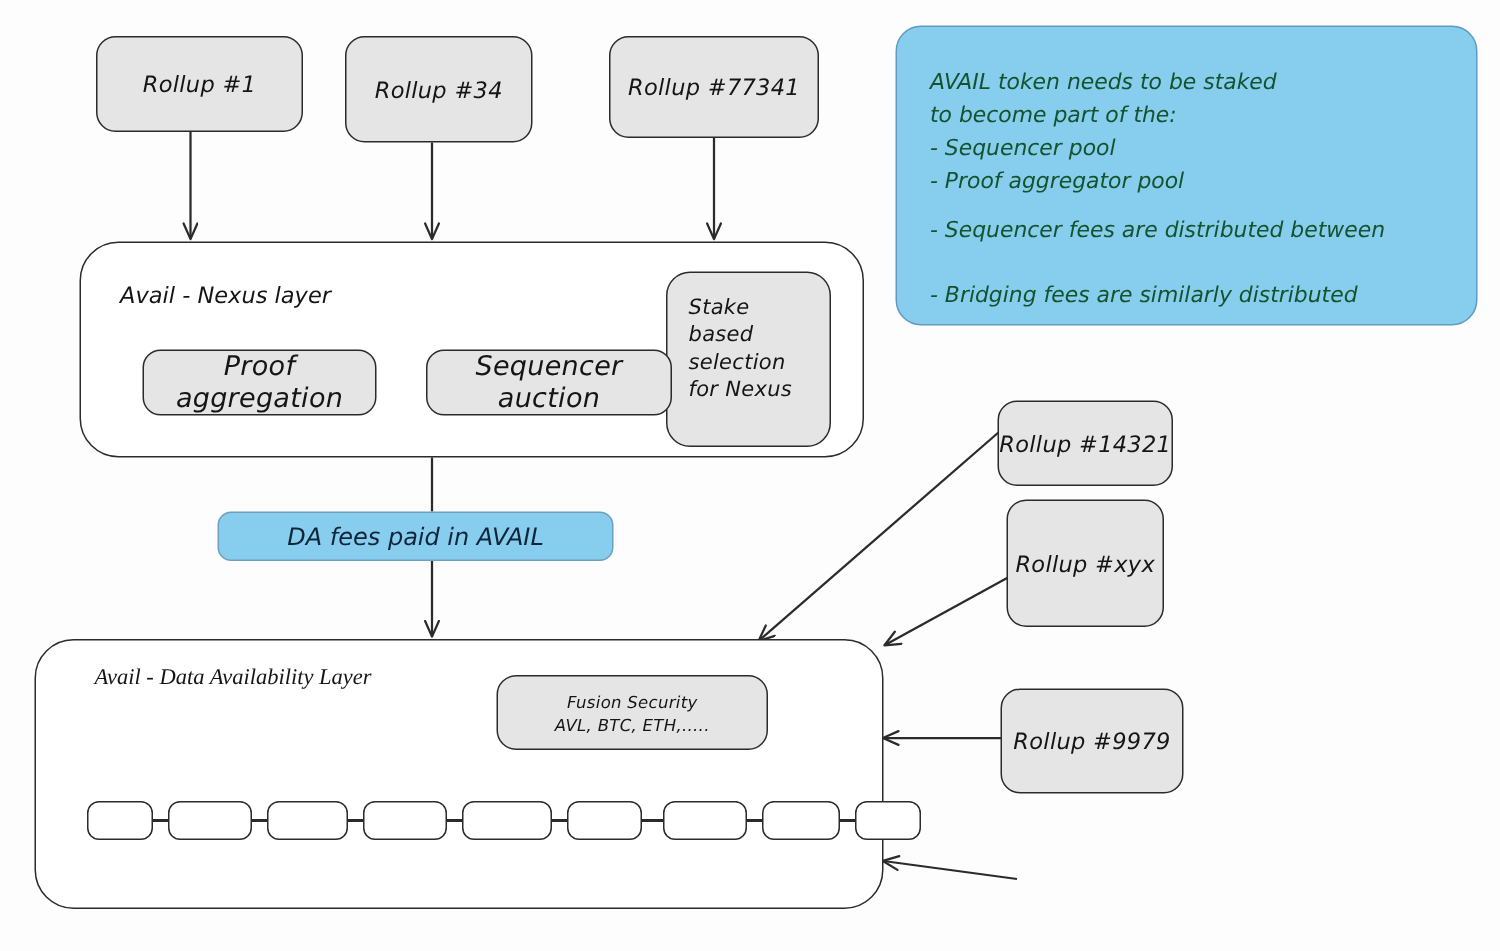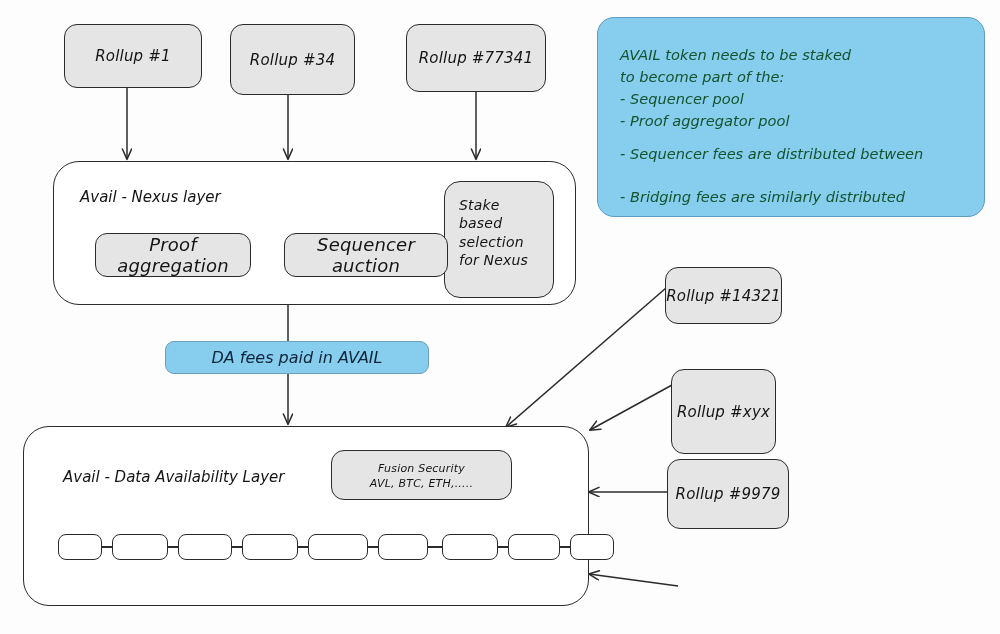--- a/index.html
+++ b/index.html
@@ -182,26 +182,26 @@
     <span>Stake</span><br>
     <span>based</span><br>
     <span>selection</span><br>
     <span>for Nexus</span>
   </div>
 
   <div class="node inner-box" style="left:268px; top:233px; width:164px; height:44px;">
     <span>Sequencer auction</span>
   </div>
 
-  <div class="fee-pill" style="left:165px; top:341px; width:264px; height:33px;">
+  <div class="fee-pill" style="left:145px; top:341px; width:264px; height:33px;">
     <span>DA fees paid in AVAIL</span>
   </div>
 
   <div class="node container-box" style="left:23px; top:426px; width:566px; height:180px;"></div>
-  <div class="layer-title" style="left:63px; top:468px;">Avail - Data Availability Layer</div>
+  <div class="layer-title" style="left:63px; top:444px;font-family:Liberation Serif, serif;">Avail - Data Availability Layer</div>
 
   <div class="node fusion-box" style="left:331px; top:450px; width:181px; height:50px;">
     <span>Fusion Security</span><br>
     <span>AVL, BTC, ETH,.....</span>
   </div>
 
   <div class="chain-row" id="chain-row" style="left:58px; top:534px;">
       <div class="chain-block" style="width: 44px;"></div>
       <div class="chain-link" style="width: 10px;"></div>
       <div class="chain-block" style="width: 56px;"></div>
@@ -217,20 +217,20 @@
       <div class="chain-block" style="width: 56px;"></div>
       <div class="chain-link" style="width: 10px;"></div>
       <div class="chain-block" style="width: 52px;"></div>
       <div class="chain-link" style="width: 10px;"></div>
       <div class="chain-block" style="width: 44px;"></div>
     </div>
 
   <div class="node rollup" style="left:665px; top:251px; width:117px; height:57px;margin-top:16px;">
     <span>Rollup #14321</span>
   </div>
-  <div class="node rollup" style="left:671px; top:333px; width:105px; height:85px;margin-top:36px;">
+  <div class="node rollup" style="left:671px; top:333px; width:105px; height:85px;">
     <span>Rollup #xyx</span>
   </div>
   <div class="node rollup" style="left:667px; top:459px; width:122px; height:70px;">
     <span>Rollup #9979</span>
   </div>
 
 </div>
 
 </body></html>

